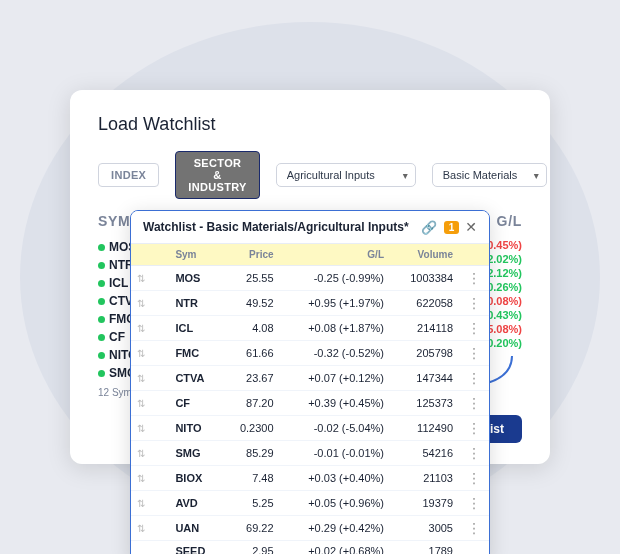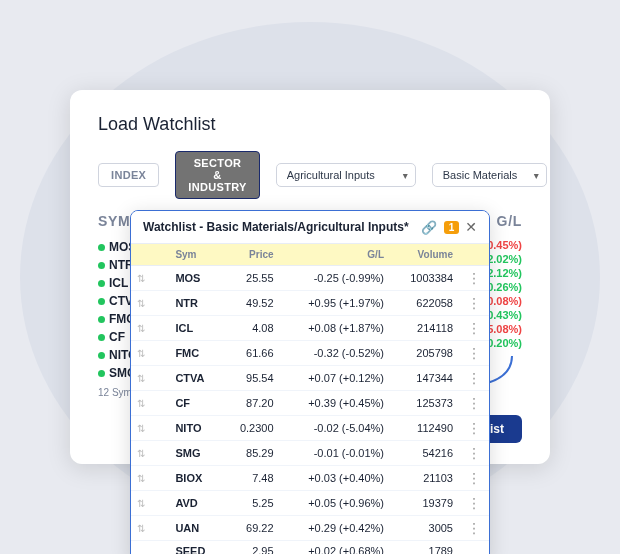--- a/index.html
+++ b/index.html
@@ -453,21 +453,21 @@
     <td class="sym-name">FMC</td>
     <td class="right price-cell">61.66</td>
     <td class="right neg">-0.32 (-0.52%)</td>
     <td class="right">205798</td>
     <td><span class="more-icon">⋮</span></td>
   </tr>
             <tr>
     <td><span class="row-handle">⇅</span></td>
     <td><span class="dot"></span></td>
     <td class="sym-name">CTVA</td>
-    <td class="right price-cell">95.54</td>
+    <td class="right price-cell">23.67</td>
     <td class="right pos">+0.07 (+0.12%)</td>
     <td class="right">147344</td>
     <td><span class="more-icon">⋮</span></td>
   </tr>
             <tr>
     <td><span class="row-handle">⇅</span></td>
     <td><span class="dot"></span></td>
     <td class="sym-name">CF</td>
     <td class="right price-cell">87.20</td>
     <td class="right pos">+0.39 (+0.45%)</td>

